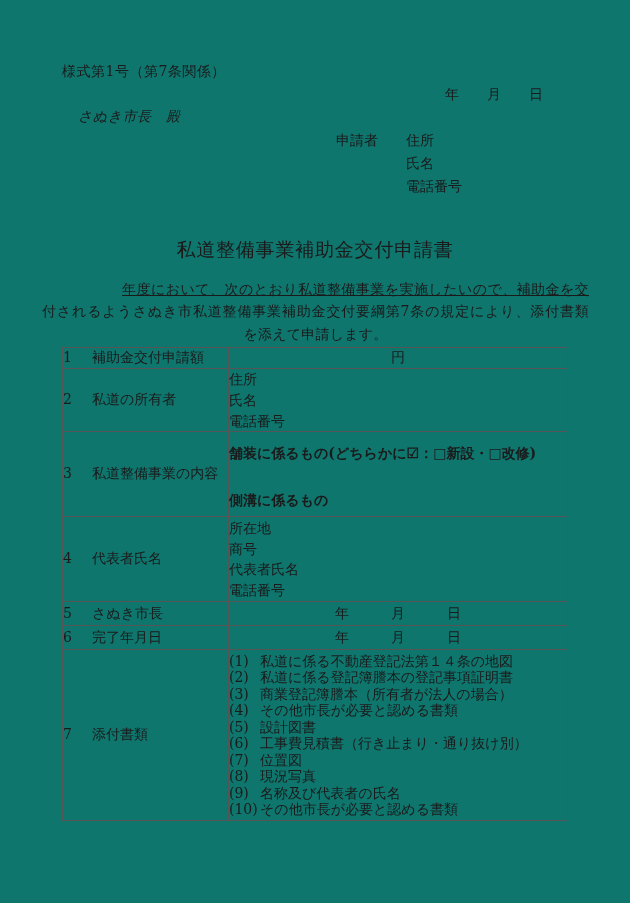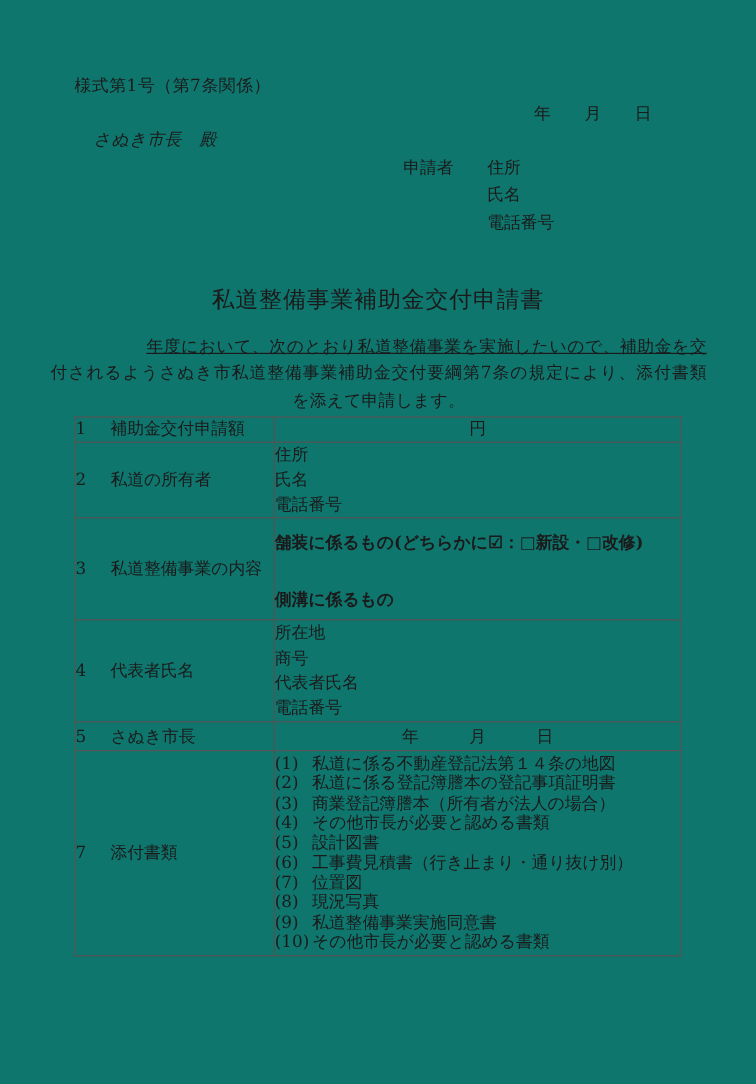--- a/index.html
+++ b/index.html
@@ -117,34 +117,40 @@
       </td>
     </tr>
 
     <tr style="height:24px">
       <td class="lab">
         <span class="num">5</span><span>さぬき市長</span>
       </td>
       <td class="ctr">年　　　月　　　日</td>
     </tr>
 
+    <tr style="height:24px">
+      <td class="lab">
+        <span class="num">6</span><span>完了年月日</span>
+      </td>
+      <td class="ctr">年　　　月　　　日</td>
+    </tr>
 
     <tr style="height:171px">
       <td class="lab">
         <span class="num">7</span><span>添付書類</span>
       </td>
       <td class="attcell">
         <div class="att-item"><span class="attnum">(1)</span><span>私道に係る不動産登記法第１４条の地図</span></div>
         <div class="att-item"><span class="attnum">(2)</span><span>私道に係る登記簿謄本の登記事項証明書</span></div>
         <div class="att-item"><span class="attnum">(3)</span><span>商業登記簿謄本（所有者が法人の場合）</span></div>
         <div class="att-item"><span class="attnum">(4)</span><span>その他市長が必要と認める書類</span></div>
         <div class="att-item"><span class="attnum">(5)</span><span>設計図書</span></div>
         <div class="att-item"><span class="attnum">(6)</span><span>工事費見積書（行き止まり・通り抜け別）</span></div>
         <div class="att-item"><span class="attnum">(7)</span><span>位置図</span></div>
         <div class="att-item"><span class="attnum">(8)</span><span>現況写真</span></div>
-        <div class="att-item"><span class="attnum">(9)</span><span>私道整備事業実施同意書</span></div>
+        <div class="att-item"><span class="attnum">(9)</span><span>名称及び代表者の氏名</span></div>
         <div class="att-item"><span class="attnum">(10)</span><span>その他市長が必要と認める書類</span></div>
       </td>
     </tr>
   </tbody>
     </table>
 
 </div>
 
 </body></html>

